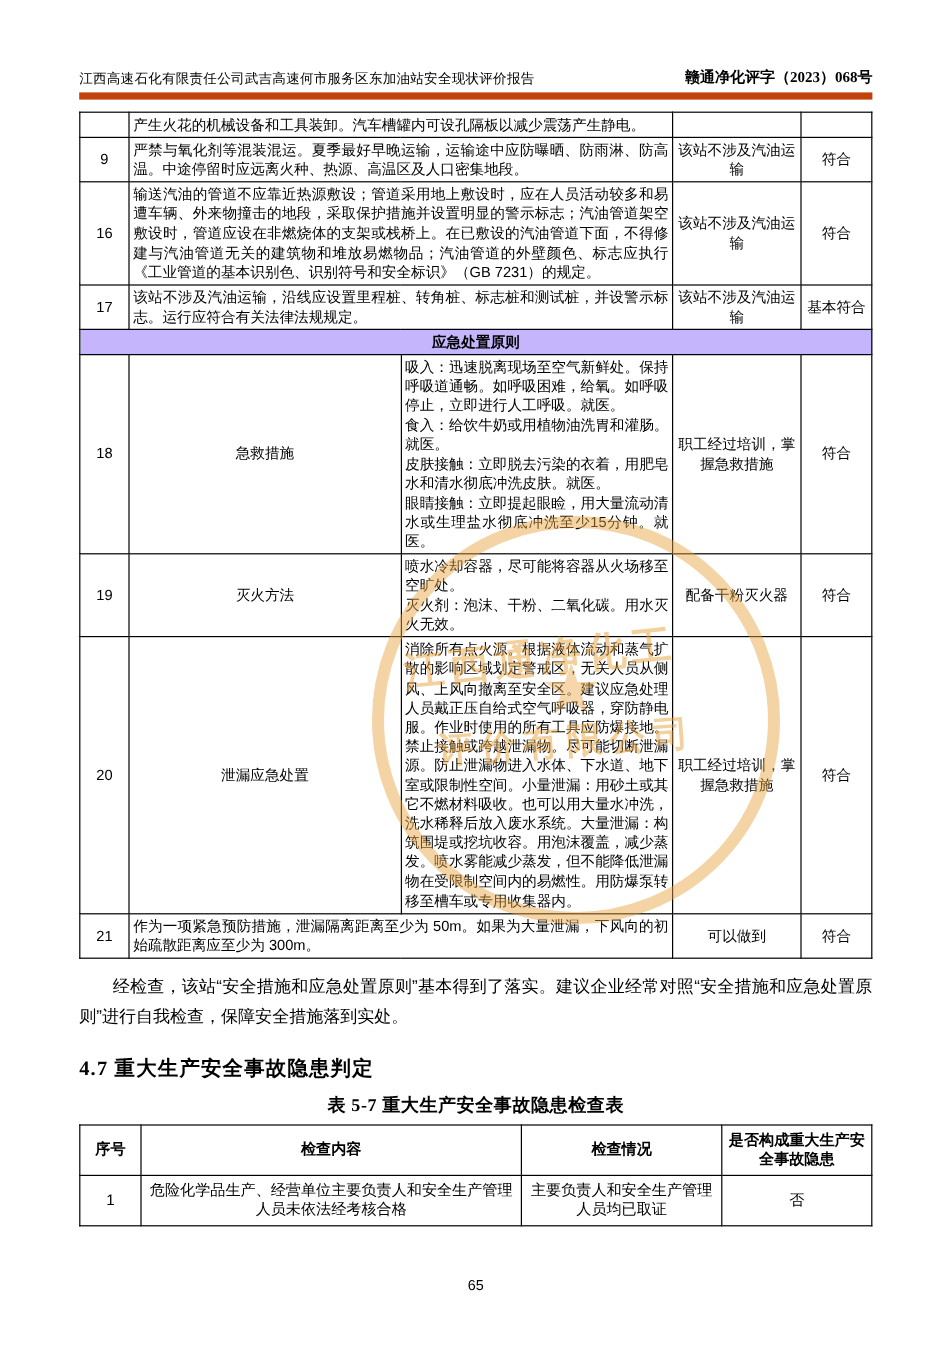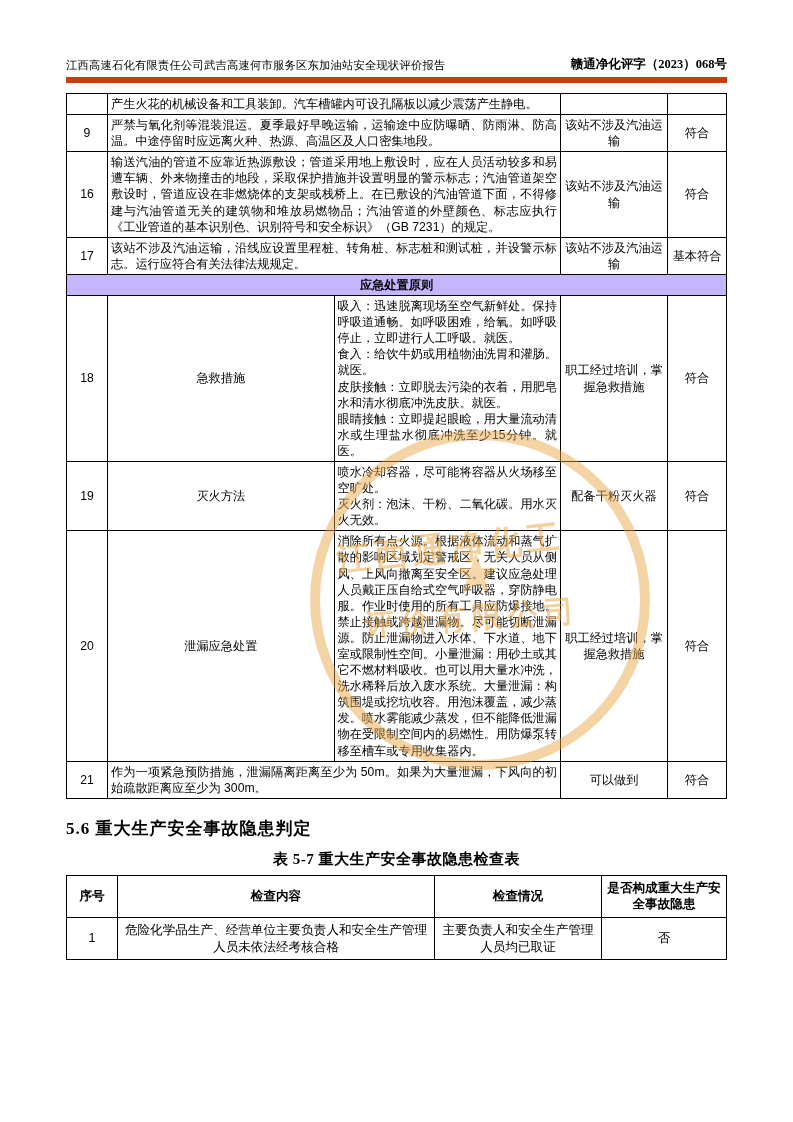--- a/index.html
+++ b/index.html
@@ -238,22 +238,23 @@
       </tr>
       <tr>
         <td class="c-no">21</td>
         <td class="c-content" colspan="2">作为一项紧急预防措施，泄漏隔离距离至少为 50m。如果为大量泄漏，下风向的初始疏散距离应至少为 300m。</td>
         <td class="c-situation">可以做到</td>
         <td class="c-result">符合</td>
       </tr>
     </tbody>
   </table>
 
-
-  <h2 class="sec-heading">5.6 重大生产安全事故隐患判定</h2>
+  <p class="para">经检查，该站“安全措施和应急处置原则”基本得到了落实。建议企业经常对照“安全措施和应急处置原则”进行自我检查，保障安全措施落到实处。</p>
+
+  <h2 class="sec-heading">4.7 重大生产安全事故隐患判定</h2>
 
   <div class="table-caption">表 5-7 重大生产安全事故隐患检查表</div>
 
   <table class="doc-table tbl2">
     <thead>
       <tr>
         <th class="t2-no">序号</th>
         <th class="t2-content">检查内容</th>
         <th class="t2-situation">检查情况</th>
         <th class="t2-judge hdr-judge">是否构成重大生产安全事故隐患</th>
@@ -262,13 +263,14 @@
     <tbody>
       <tr>
         <td class="t2-no">1</td>
         <td class="t2-content">危险化学品生产、经营单位主要负责人和安全生产管理人员未依法经考核合格</td>
         <td class="t2-situation">主要负责人和安全生产管理人员均已取证</td>
         <td class="t2-judge">否</td>
       </tr>
     </tbody>
   </table>
 
+  <div class="footer-page">65</div>
 </div>
 
 </body></html>

